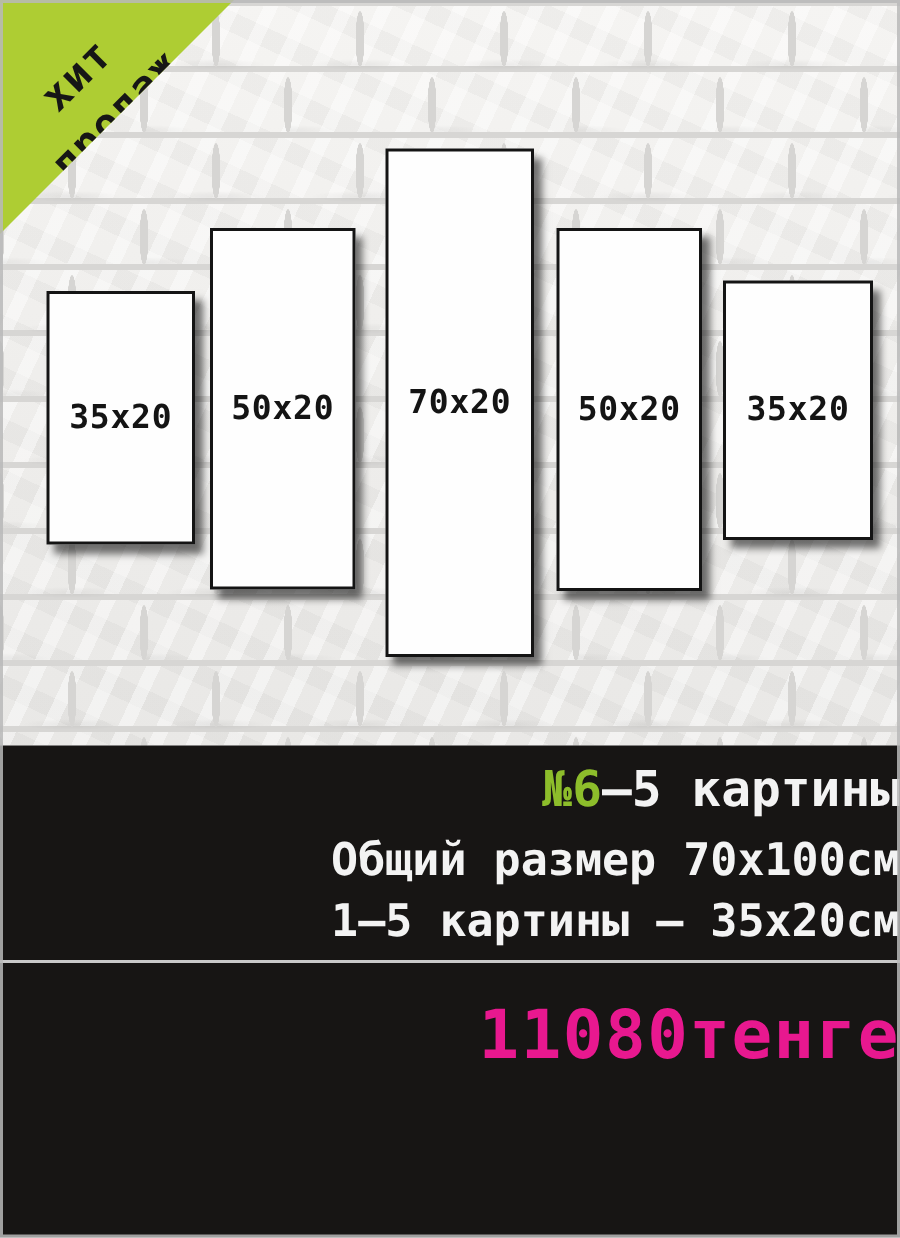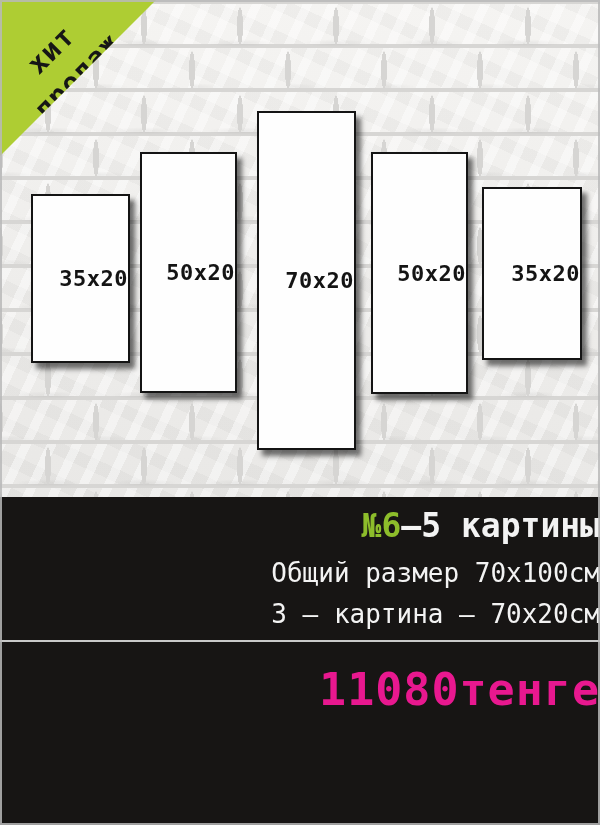--- a/index.html
+++ b/index.html
@@ -32,41 +32,41 @@
     position:absolute; left:-46px; top:26px; width:220px;
     transform:rotate(-45deg);
     text-align:center; font-weight:700; font-size:28px; line-height:37px;
     letter-spacing:1px;
   }
   .ribbon-text div{white-space:nowrap;}
   
   .panel{
     position:absolute; background:#fefefe; border:2px solid #141414;
     box-shadow:5px 6px 5px rgba(0,0,0,0.55);
-    display:flex; align-items:center; justify-content:flex-end;
+    display:flex; align-items:center; justify-content:center;
   }
   .panel .plabel{
     font-size:22px; font-weight:700; color:#141414; letter-spacing:0.5px;
   }
   .p1{left:31px;  top:194px; width:95px;  height:165px;}
   .p2{left:140px; top:152px; width:93px;  height:237px;}
-  .p3{left:257px; top:99px;  width:95px;  height:335px;margin-top:12px;}
+  .p3{left:257px; top:99px;  width:95px;  height:335px;}
   .p4{left:371px; top:152px; width:93px;  height:238px;}
   .p5{left:482px; top:187px; width:96px;  height:169px;}
   
   .info{
     position:absolute; left:0; top:497px; width:600px; height:328px;
     background:#171514; color:#f3f3f3; text-align:right;
   }
   .title-line{
     margin-top:10px; line-height:38px; font-size:33px; font-weight:700;
     white-space:nowrap;
   }
   .iline{
-    line-height:41px; font-size:26px; font-weight:400; white-space:nowrap;
+    line-height:41px; font-size:30px; font-weight:700; white-space:nowrap;
   }
   .iline.first{margin-top:8px;}
   .divider{height:2px; background:#c9c9c9; margin-top:5px;}
   .price{
     margin-top:14px; font-size:45px; line-height:56px; font-weight:700;
     letter-spacing:1px; white-space:nowrap;
   }
   
   .frame{
     position:absolute; inset:0; border:2px solid rgba(185,185,185,0.85);
@@ -103,20 +103,20 @@
       <span class="plabel">35x20</span>
     </div>
 
   </div>
 
   <div class="info">
     <div class="title-line">
       <span style="color: rgb(141, 189, 43);">№6</span><span>–5 картины</span>
     </div>
     <div class="iline first">Общий размер 70x100см</div>
-    <div class="iline">3 – картина – 70x20см</div>
+    <div class="iline">1–5 картины – 35x20см</div>
     <div class="divider"></div>
     <div class="price" style="color: rgb(232, 24, 143); margin-top: 20px;">11080тенге</div>
   </div>
 
   <div class="frame"></div>
 
 </div>
 
 </body></html>

